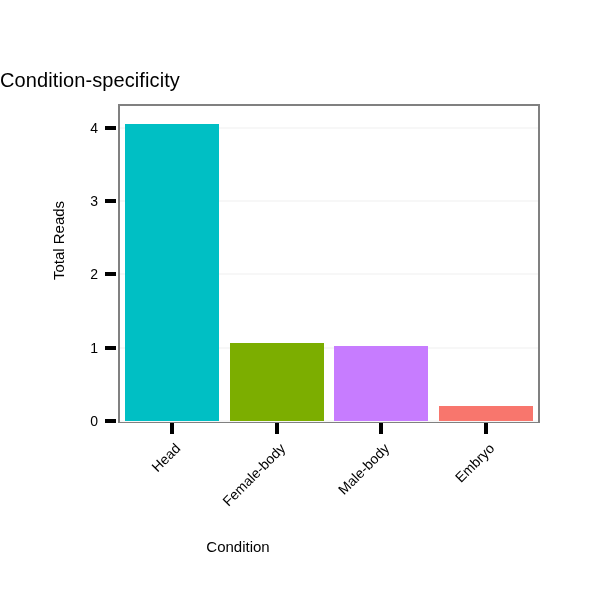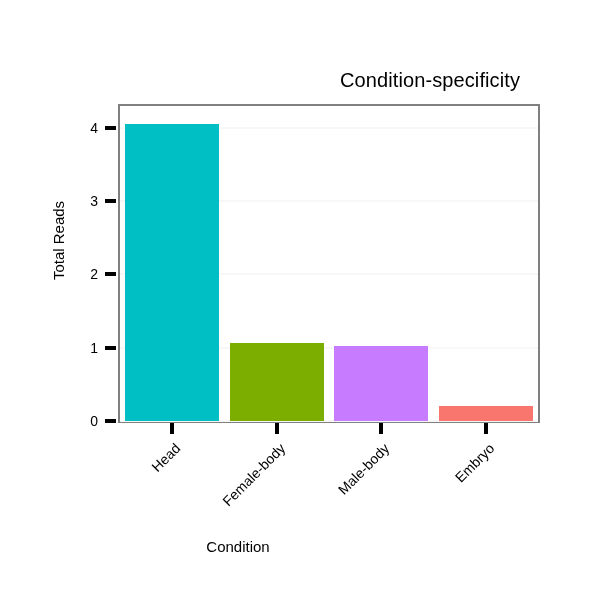--- a/index.html
+++ b/index.html
@@ -21,21 +21,21 @@
     height: 600px;
     background: #ffffff;
   }
 
   
   #chart-title {
     position: absolute;
     left: 0;
     top: 68px;
     width: 520px;
-    text-align: right;
+    text-align: left;
     font-size: 20px;
     line-height: 24px;
     color: #000000;
     letter-spacing: 0.1px;
   }
 
   
   #plot-panel {
     position: absolute;
     left: 118px;

